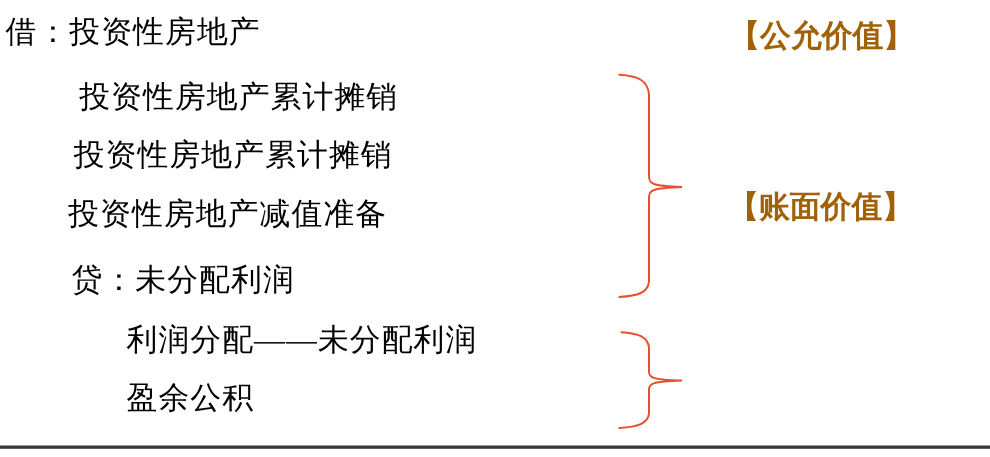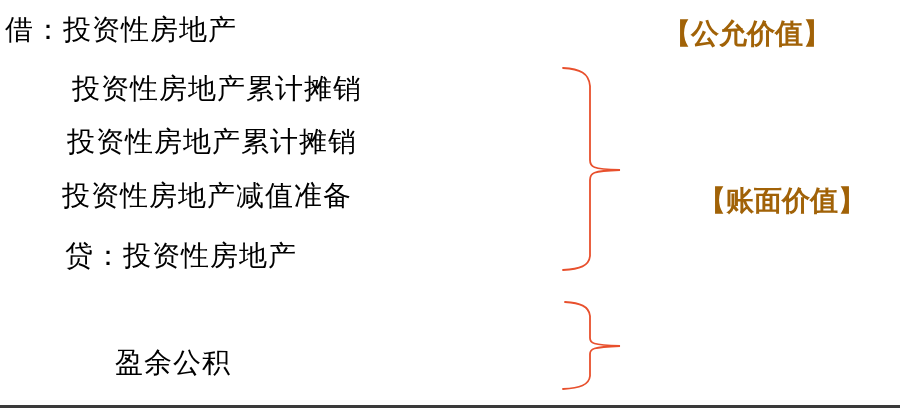--- a/index.html
+++ b/index.html
@@ -32,21 +32,21 @@
   .l7 { left: 115px; top: 348px; text-align: center; }
   .annotation {
     position: absolute;
     font-size: 28px;
     line-height: 32px;
     font-weight: 700;
     color: #a16207;
     white-space: nowrap;
   }
   .a-fair { left: 663px; top: 18px;  }
-  .a-book { left: 662px; top: 185px; margin-left: 36px; }
+  .a-book { left: 662px; top: 173px; }
   .a-diff { left: 640px; top: 348px; }
   .brace {
     position: absolute;
     pointer-events: none;
   }
   .brace-book { left: 558px; top: 64px;  width: 66px; height: 210px; }
   .brace-diff { left: 558px; top: 299px; width: 66px; height: 94px;  }
   .bottom-rule {
     position: absolute;
     left: 0;
@@ -58,21 +58,22 @@
 </style>
 </head>
 <body>
 
 <div class="page">
 
   <div class="entry-line l1">借：投资性房地产</div>
   <div class="entry-line l2">投资性房地产累计摊销</div>
   <div class="entry-line l3">投资性房地产累计摊销</div>
   <div class="entry-line l4">投资性房地产减值准备</div>
-  <div class="entry-line l5">贷：投资性房地产</div>
+  <div class="entry-line l5">贷：未分配利润</div>
+  <div class="entry-line l6">利润分配——未分配利润</div>
   <div class="entry-line l7">盈余公积</div>
 
   <svg class="brace brace-book" viewBox="0 0 66 210">
     <path d="M 5 4
              C 22 5, 31 9, 32 22
              L 32 96
              C 32 103, 34 105, 62 106
              C 34 107, 32 109, 32 116
              L 32 192
              C 31 202, 22 205, 5 206" fill="none" stroke-width="1.8" stroke-linecap="round" stroke="#E8502D"></path>

